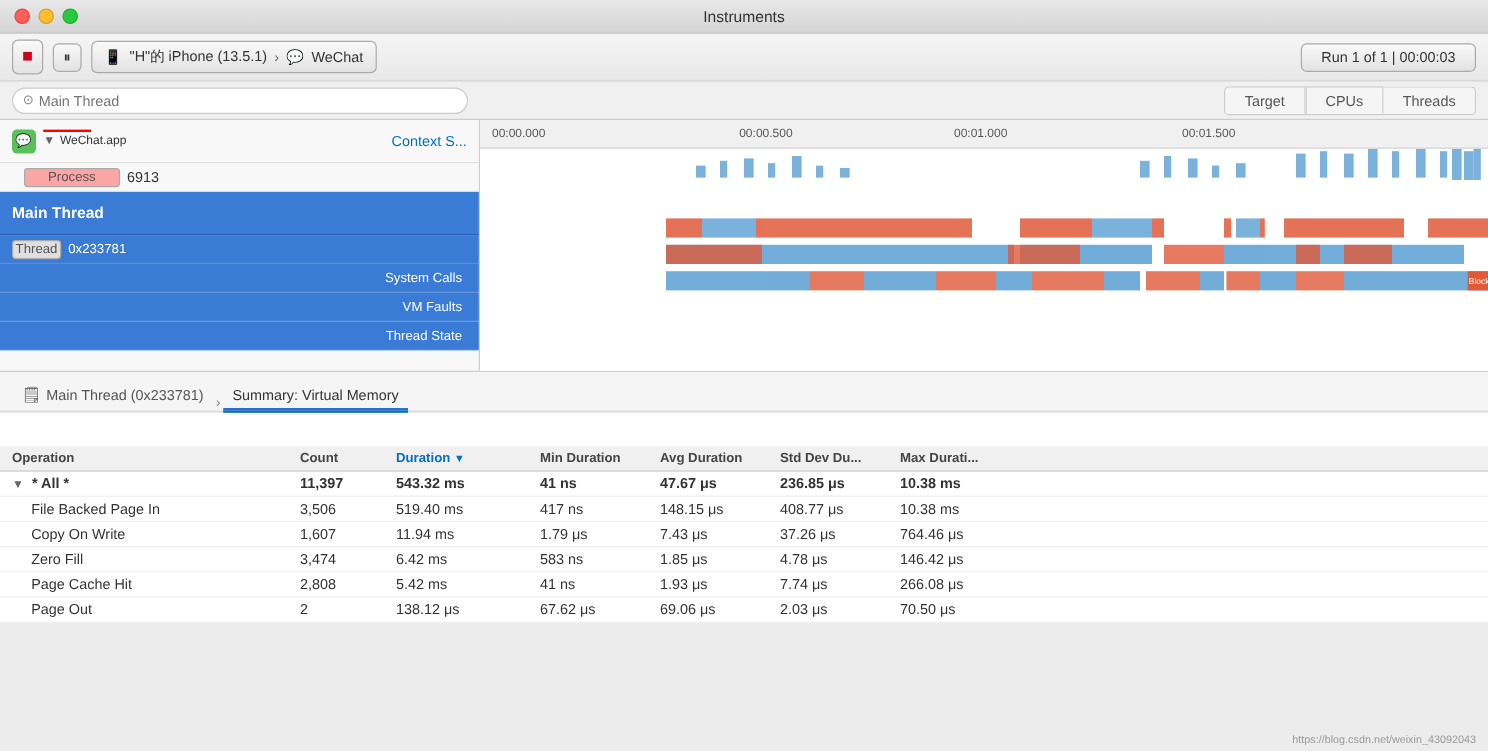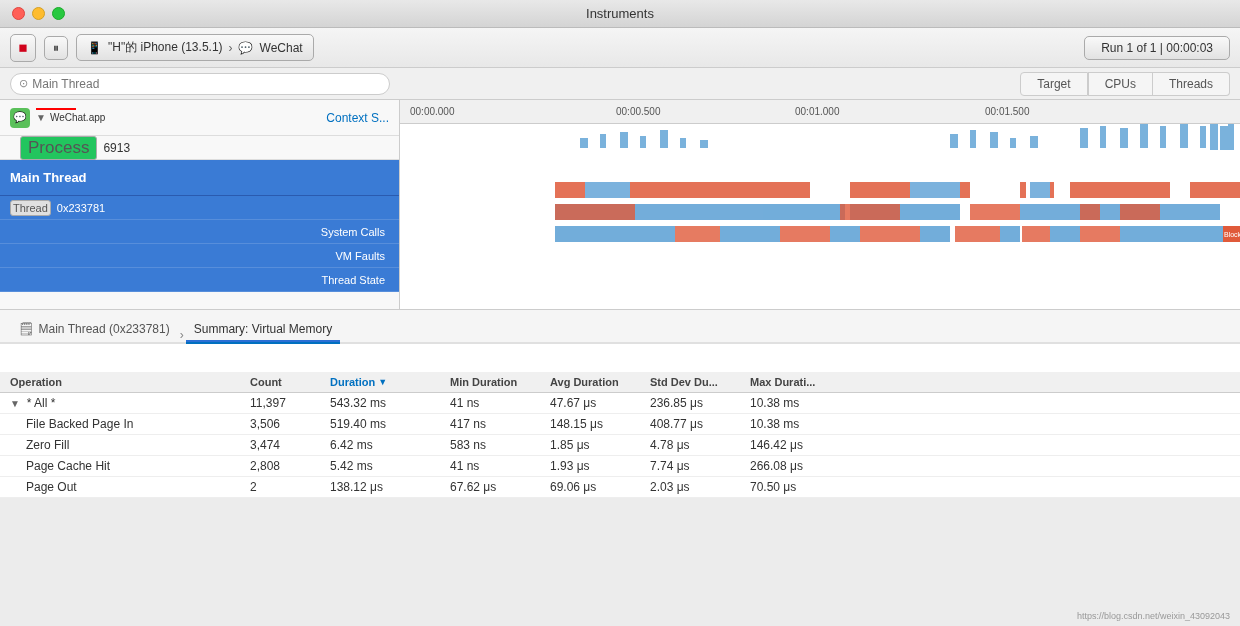--- a/index.html
+++ b/index.html
@@ -176,25 +176,25 @@
 
     .process-row {
       display: flex;
       align-items: center;
       padding: 2px 20px;
       height: 24px;
       background: #f8f8f8;
       border-bottom: 1px solid #ddd;
     }
     .process-badge {
-      background: #22c55e;
+      background: #fca5a5;
       border: 1px solid #aaa;
       border-radius: 3px;
-      padding: 1px 7px;
-      font-size: 17px;
+      padding: 1px 19px;
+      font-size: 11px;
       color: #555;
       margin-right: 6px;
     }
     .process-id { font-size: 12px; color: #333; }
 
     .thread-row {
       background: #3a7bd5;
       height: 36px;
       display: flex;
       align-items: center;
@@ -332,21 +332,21 @@
     .table-body { }
     .table-row {
       display: grid;
       grid-template-columns: 240px 80px 120px 100px 100px 100px 100px;
       padding: 3px 10px;
       border-bottom: 1px solid #eee;
       font-size: 12px;
       color: #333;
       align-items: center;
     }
-    .table-row.group-row { font-weight: 400; }
+    .table-row.group-row { font-weight: 700; }
     .row-expand { color: #666; margin-right: 4px; font-size: 10px; }
 
     
     .watermark {
       position: fixed;
       bottom: 5px;
       right: 10px;
       font-size: 9px;
       color: #999;
       pointer-events: none;
@@ -585,20 +585,29 @@
         <div>10.38 ms</div>
       </div>
       <div class="table-row">
         <div style="padding-left: 16px;">File Backed Page In</div>
         <div>3,506</div>
         <div>519.40 ms</div>
         <div>417 ns</div>
         <div>148.15 μs</div>
         <div>408.77 μs</div>
         <div>10.38 ms</div>
+      </div>
+      <div class="table-row">
+        <div style="padding-left: 16px;">Copy On Write</div>
+        <div>1,607</div>
+        <div>11.94 ms</div>
+        <div>1.79 μs</div>
+        <div>7.43 μs</div>
+        <div>37.26 μs</div>
+        <div>764.46 μs</div>
       </div>
       <div class="table-row">
         <div style="padding-left: 16px;">Zero Fill</div>
         <div>3,474</div>
         <div>6.42 ms</div>
         <div>583 ns</div>
         <div>1.85 μs</div>
         <div>4.78 μs</div>
         <div>146.42 μs</div>
       </div>

